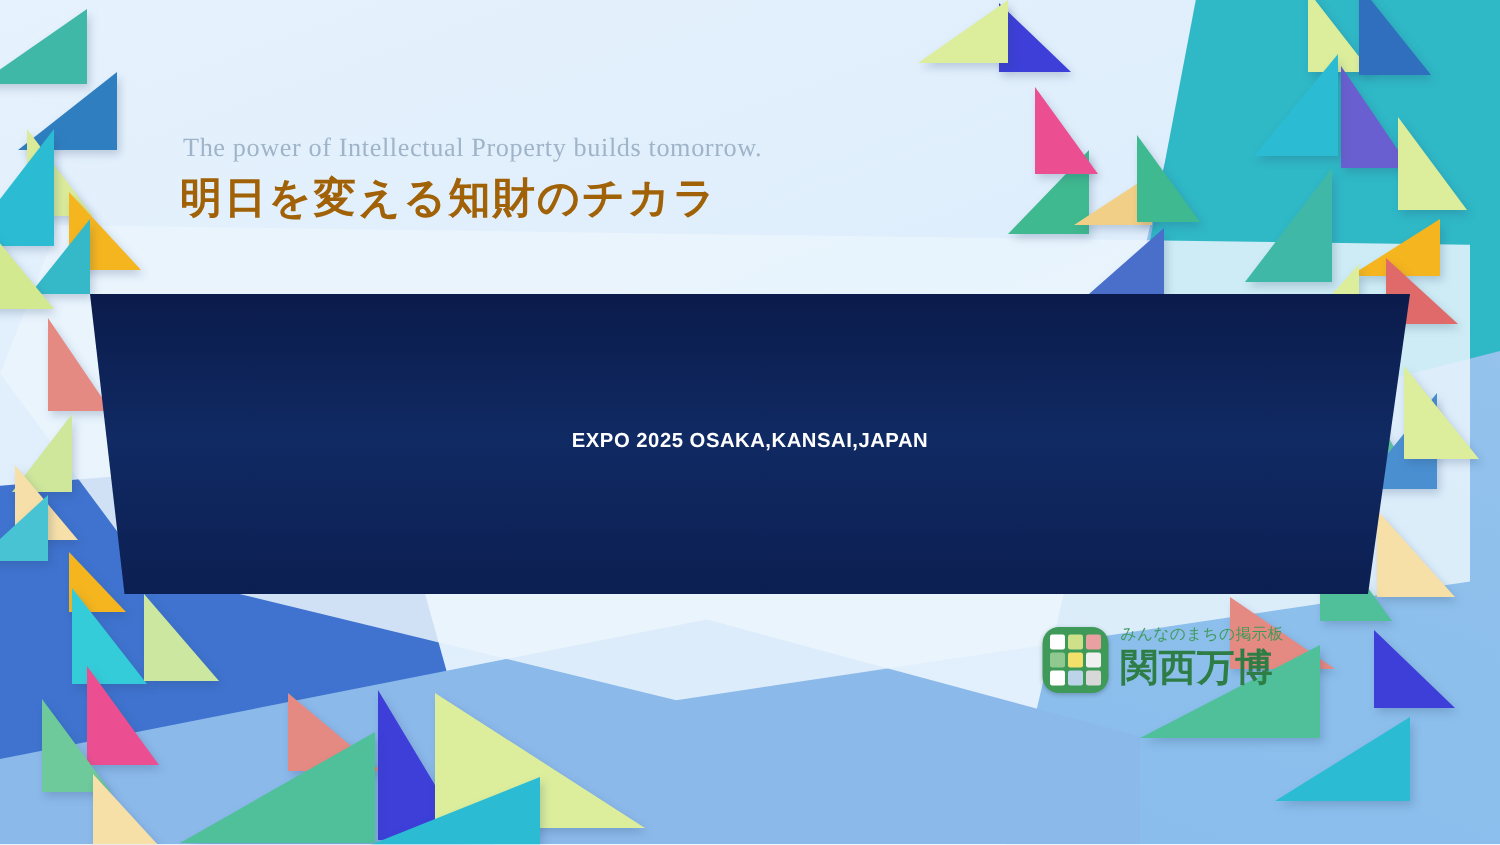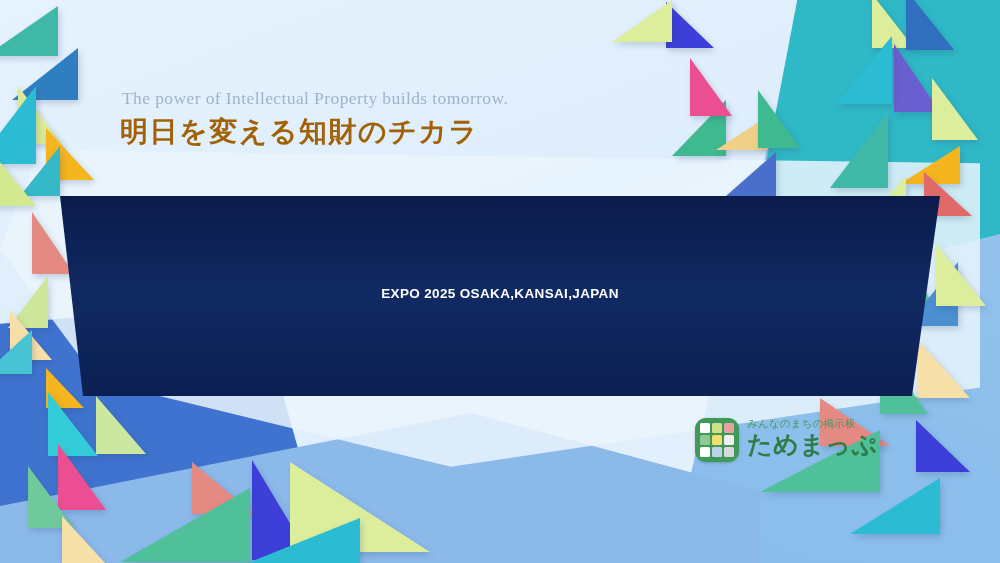--- a/index.html
+++ b/index.html
@@ -260,17 +260,17 @@
         <span style="background: rgb(232, 160, 160);"></span>
         <span style="background: rgb(143, 201, 143);"></span>
         <span style="background: rgb(242, 224, 106);"></span>
         <span style="background: rgb(240, 240, 240);"></span>
         <span style="background: rgb(255, 255, 255);"></span>
         <span style="background: rgb(188, 212, 234);"></span>
         <span style="background: rgb(216, 216, 216);"></span>
       </div>
     <div class="logo-text">
       <span class="logo-sub">みんなのまちの掲示板</span>
-      <span class="logo-name">ためまっぷ</span>
+      <span class="logo-name">関西万博</span>
     </div>
   </div>
 
 </div>
 
 </body></html>

